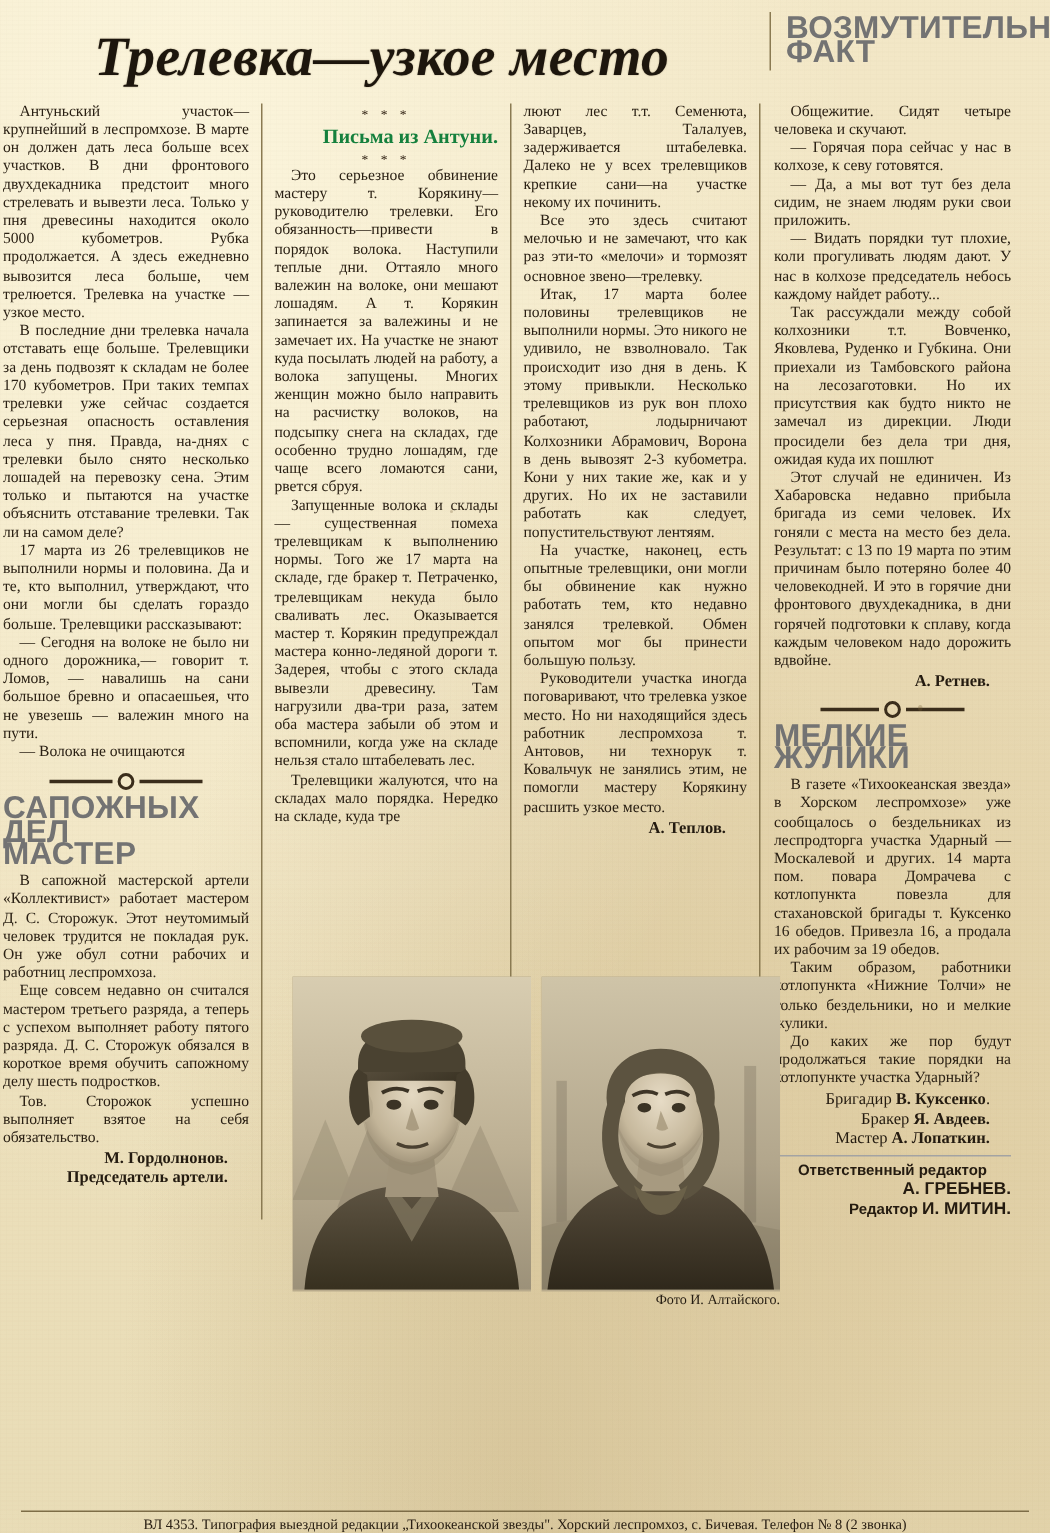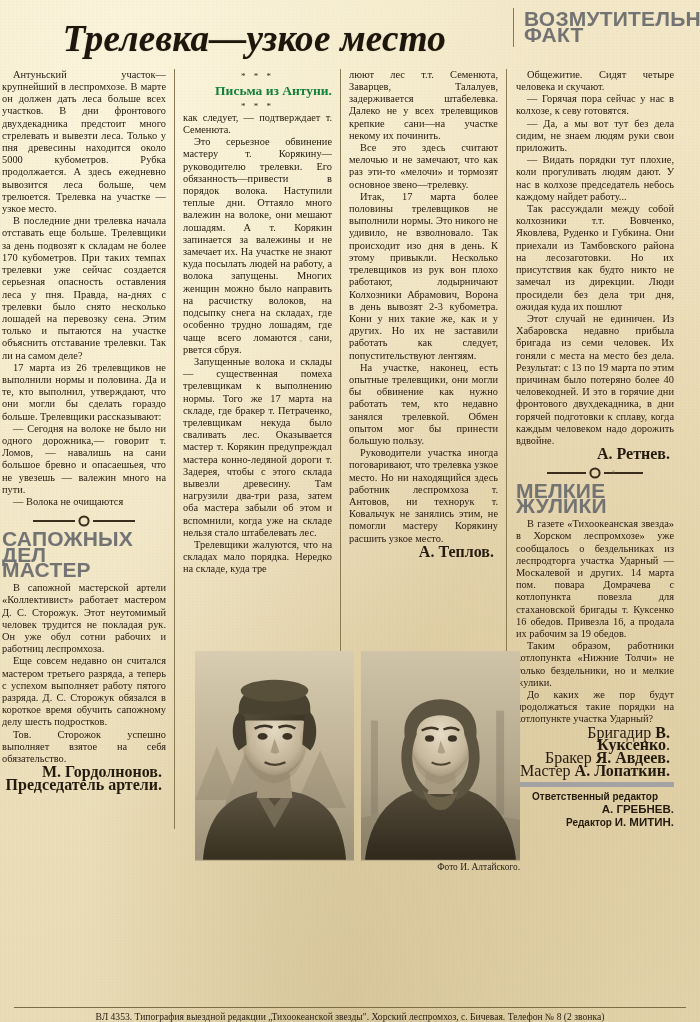--- a/index.html
+++ b/index.html
@@ -88,22 +88,22 @@
     margin: 0;
     font-size: 10.4px;
     line-height: 12.2px;
     text-align: justify;
     text-indent: 11px;
     hyphens: auto;
     color: #2a2014;
   }
   p.body.noind { text-indent: 0; }
   p.sig {
-    margin: 1px 4px 0 0;
-    font-size: 16px;
+    margin: 1px 14px 0 0;
+    font-size: 11px;
     line-height: 12px;
     text-align: right;
     font-weight: 700;
     color: #241b10;
   }
   p.sig.sub {
     font-weight: 700;
     text-align: right;
   }
 
@@ -189,21 +189,21 @@
     border-top: 1px solid #7d6d47;
     margin-bottom: 3px;
   }
   .footline .txt {
     font-size: 9.6px;
     text-align: center;
     color: #2a2014;
   }
 
   .ed-block {
-    border-top: 5px solid #a3a3a3;
+    border-top: 1px solid #a3a3a3;
     margin-top: 5px;
     padding-top: 3px;
     text-align: center;
   }
   .ed-line {
     font-family: "Liberation Sans", "DejaVu Sans", sans-serif;
     font-size: 10px;
     line-height: 13px;
     font-weight: 600;
     color: #241b10;
@@ -261,21 +261,20 @@
       <p class="body">Еще совсем недавно он считался мастером третьего разряда, а теперь с успехом выполняет работу пятого разряда. Д. С. Сторожук обязался в короткое время обучить сапожному делу шесть подростков.</p>
       <p class="body">Тов. Сторожок успешно выполняет взятое на себя обязательство.</p>
       <p class="sig">М. Гордолнонов.</p>
       <p class="sig sub">Председатель артели.</p>
     </div>
 
     <div class="col c2">
       <div class="stars">* * *</div>
       <h2 class="serifsub">Письма из Антуни.</h2>
       <div class="stars">* * *</div>
-      <p class="body noind">как следует, — подтверждает т. Семенюта.</p>
       <p class="body">Это серьезное обвинение мастеру т. Корякину—руководителю трелевки. Его обязанность—привести в порядок волока. Наступили теплые дни. Оттаяло много валежин на волоке, они мешают лошадям. А т. Корякин запинается за валежины и не замечает их. На участке не знают куда посылать людей на работу, а волока запущены. Многих женщин можно было направить на расчистку волоков, на подсыпку снега на складах, где особенно трудно лошадям, где чаще всего ломаются сани, рвется сбруя.</p>
       <p class="body">Запущенные волока и склады — существенная помеха трелевщикам к выполнению нормы. Того же 17 марта на складе, где бракер т. Петраченко, трелевщикам некуда было сваливать лес. Оказывается мастер т. Корякин предупреждал мастера конно-ледяной дороги т. Задерея, чтобы с этого склада вывезли древесину. Там нагрузили два-три раза, затем оба мастера забыли об этом и вспомнили, когда уже на складе нельзя стало штабелевать лес.</p>
       <p class="body">Трелевщики жалуются, что на складах мало порядка. Нередко на складе, куда тре</p>
     </div>
 
     <div class="col c3">
       <p class="body noind">люют лес т.т. Семенюта, Заварцев, Талалуев, задерживается штабелевка. Далеко не у всех трелевщиков крепкие сани—на участке некому их починить.</p>
       <p class="body">Все это здесь считают мелочью и не замечают, что как раз эти-то «мелочи» и тормозят основное звено—трелевку.</p>
       <p class="body">Итак, 17 марта более половины трелевщиков не выполнили нормы. Это никого не удивило, не взволновало. Так происходит изо дня в день. К этому привыкли. Несколько трелевщиков из рук вон плохо работают, лодырничают Колхозники Абрамович, Ворона в день вывозят 2-3 кубометра. Кони у них такие же, как и у других. Но их не заставили работать как следует, попустительствуют лентяям.</p>
       <p class="body">На участке, наконец, есть опытные трелевщики, они могли бы обвинение как нужно работать тем, кто недавно занялся трелевкой. Обмен опытом мог бы принести большую пользу.</p>

